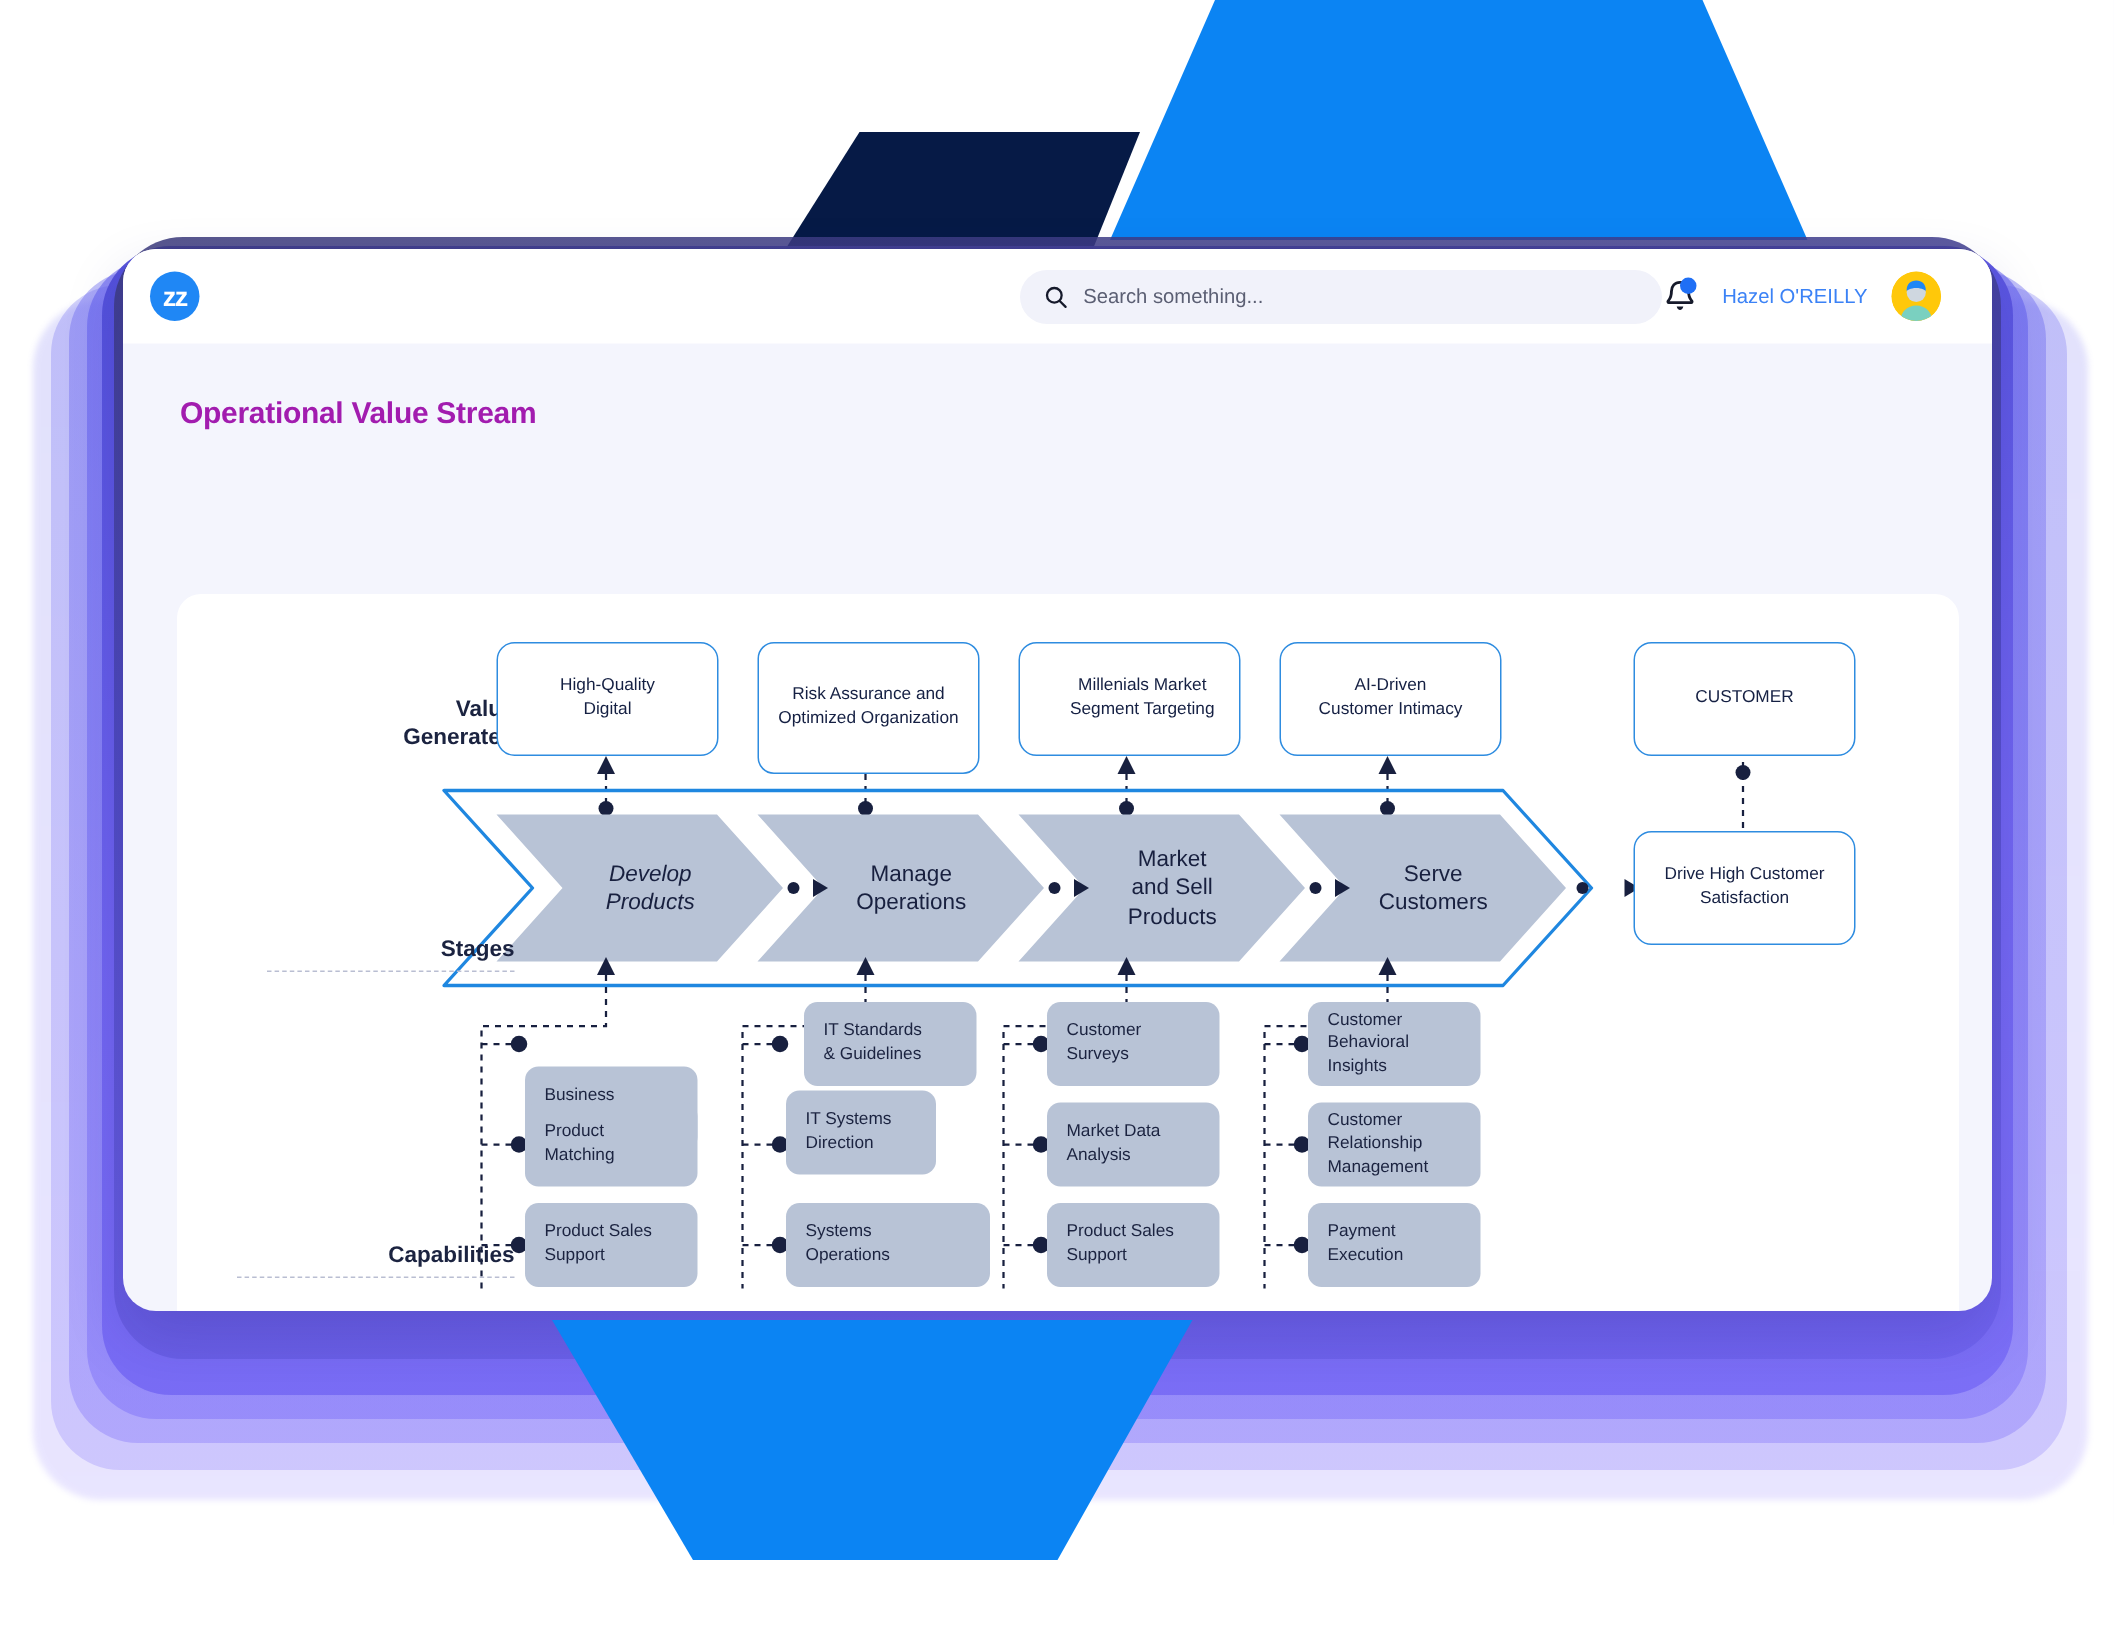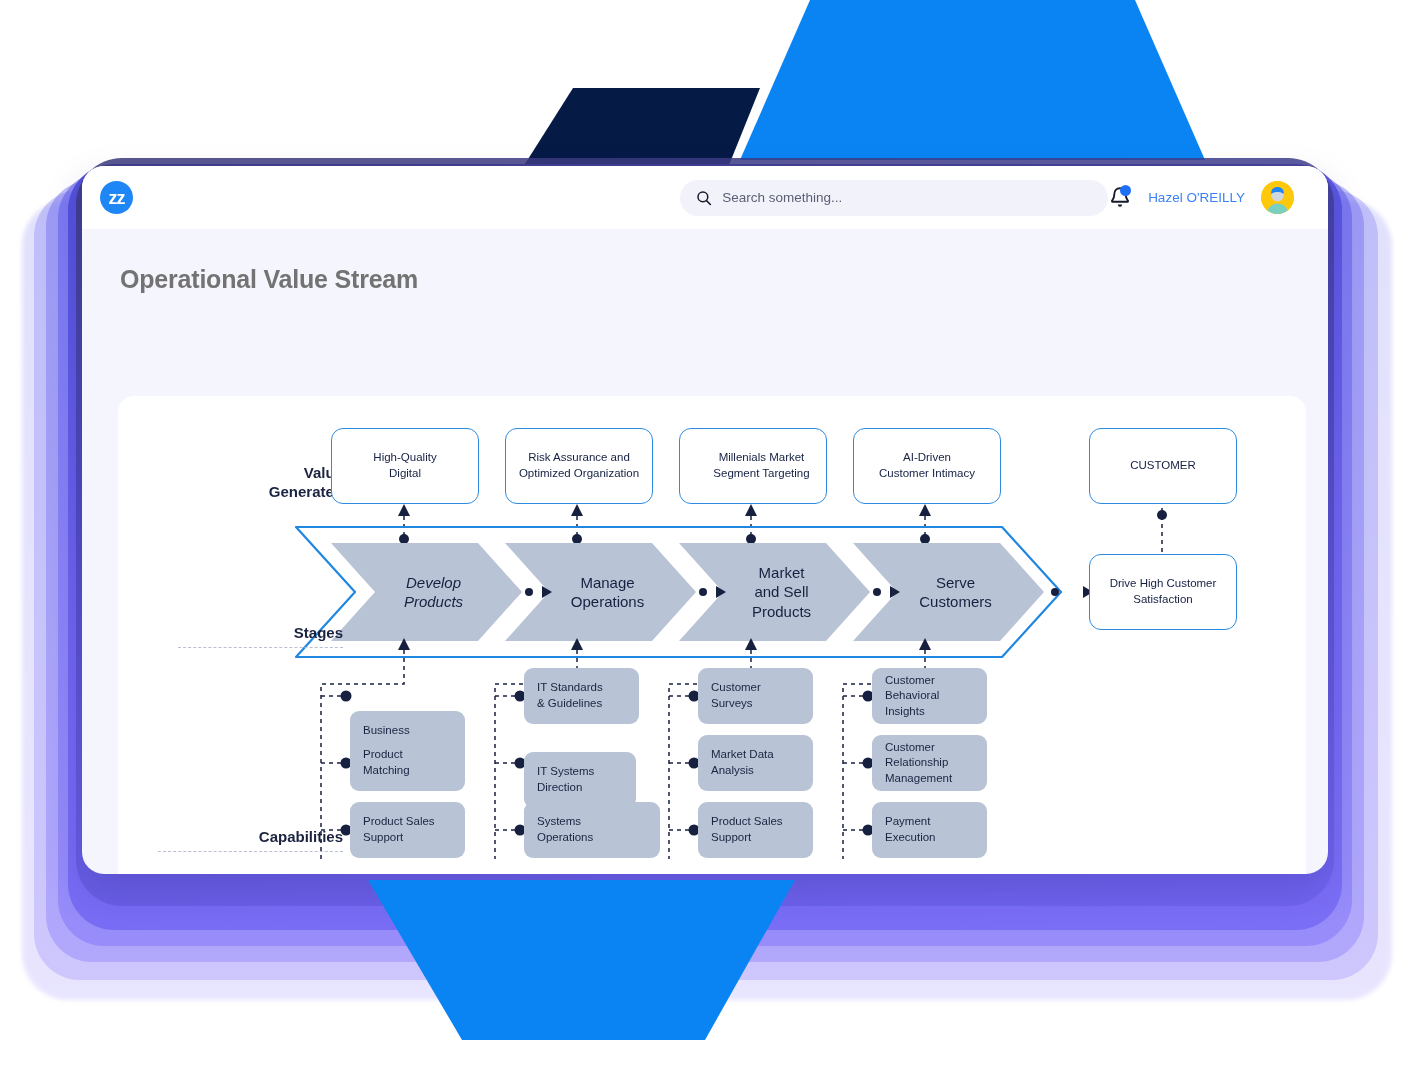--- a/index.html
+++ b/index.html
@@ -92,21 +92,21 @@
   .avatar {
     width: 33px; height: 33px; border-radius: 50%;
     background: #ffc80a;
     overflow: hidden; position: relative;
     flex: 0 0 auto;
   }
 
   
   .page-body { padding: 24px 28px 0 36px; position: relative; height: calc(100% - 63px); }
   .page-title {
-    font-size: 25px; font-weight: 700; color: #737373;
+    font-size: 20px; font-weight: 700; color: #a21caf;
     letter-spacing: -0.2px;
     margin: 12px 0 0 2px;
   }
 
   .canvas-card {
     position: absolute;
     left: 36px; top: 167px;
     width: 1188px; height: 506px;
     background: #ffffff;
     border-radius: 16px;
@@ -354,21 +354,21 @@
             <div>Capabilities</div>
             <div class="dashline"></div>
           </div>
 
           <div class="value-box" style="left:213px; top:32px; width:148px; height:76px;">
             <div>
               <div>High-Quality</div>
               <div>Digital</div>
             </div>
           </div>
-          <div class="value-box" style="left:387px; top:32px; width:148px; height:76px;">
+          <div class="value-box" style="left:387px; top:32px; width:148px; height:88px;border-radius:11px;">
             <div>
               <div>Risk Assurance and</div>
               <div>Optimized Organization</div>
             </div>
           </div>
           <div class="value-box" style="left:561px; top:32px; width:148px; height:76px;padding-left:25px;">
             <div>
               <div>Millenials Market</div>
               <div>Segment Targeting</div>
             </div>
@@ -429,27 +429,27 @@
               <div>Matching</div>
             </div>
           </div>
           <div class="cap" style="left:232px; top:406px; width:115px; height:56px;">
             <div>
               <div>Product Sales</div>
               <div>Support</div>
             </div>
           </div>
 
-          <div class="cap" style="left:406px; top:272px; width:115px; height:56px;">
+          <div class="cap" style="left:418px; top:272px; width:115px; height:56px;">
             <div>
               <div>IT Standards</div>
               <div>&amp; Guidelines</div>
             </div>
           </div>
-          <div class="cap" style="left:406px; top:356px; width:112px; height:56px;">
+          <div class="cap" style="left:406px; top:331px; width:100px; height:56px;">
             <div>
               <div>IT Systems</div>
               <div>Direction</div>
             </div>
           </div>
           <div class="cap" style="left:406px; top:406px; width:136px; height:56px;">
             <div>
               <div>Systems</div>
               <div>Operations</div>
             </div>

